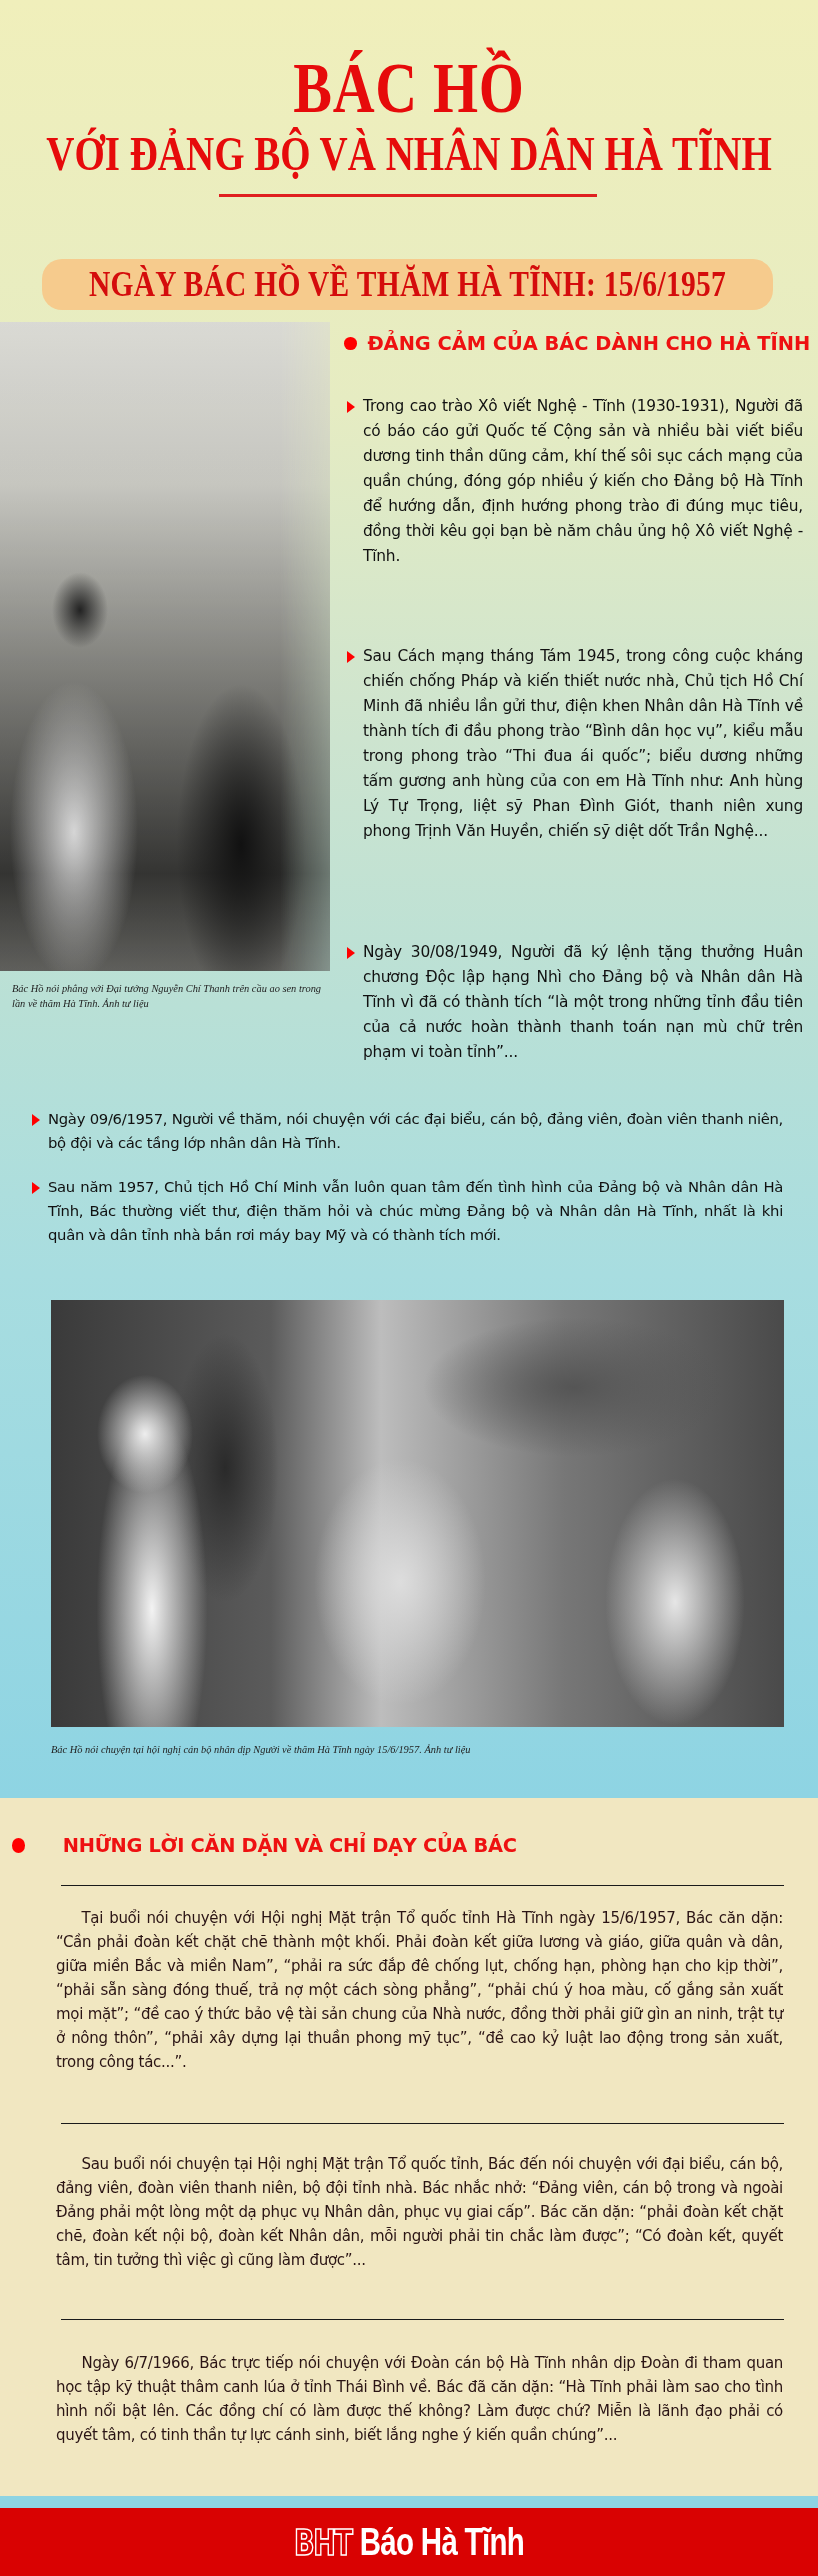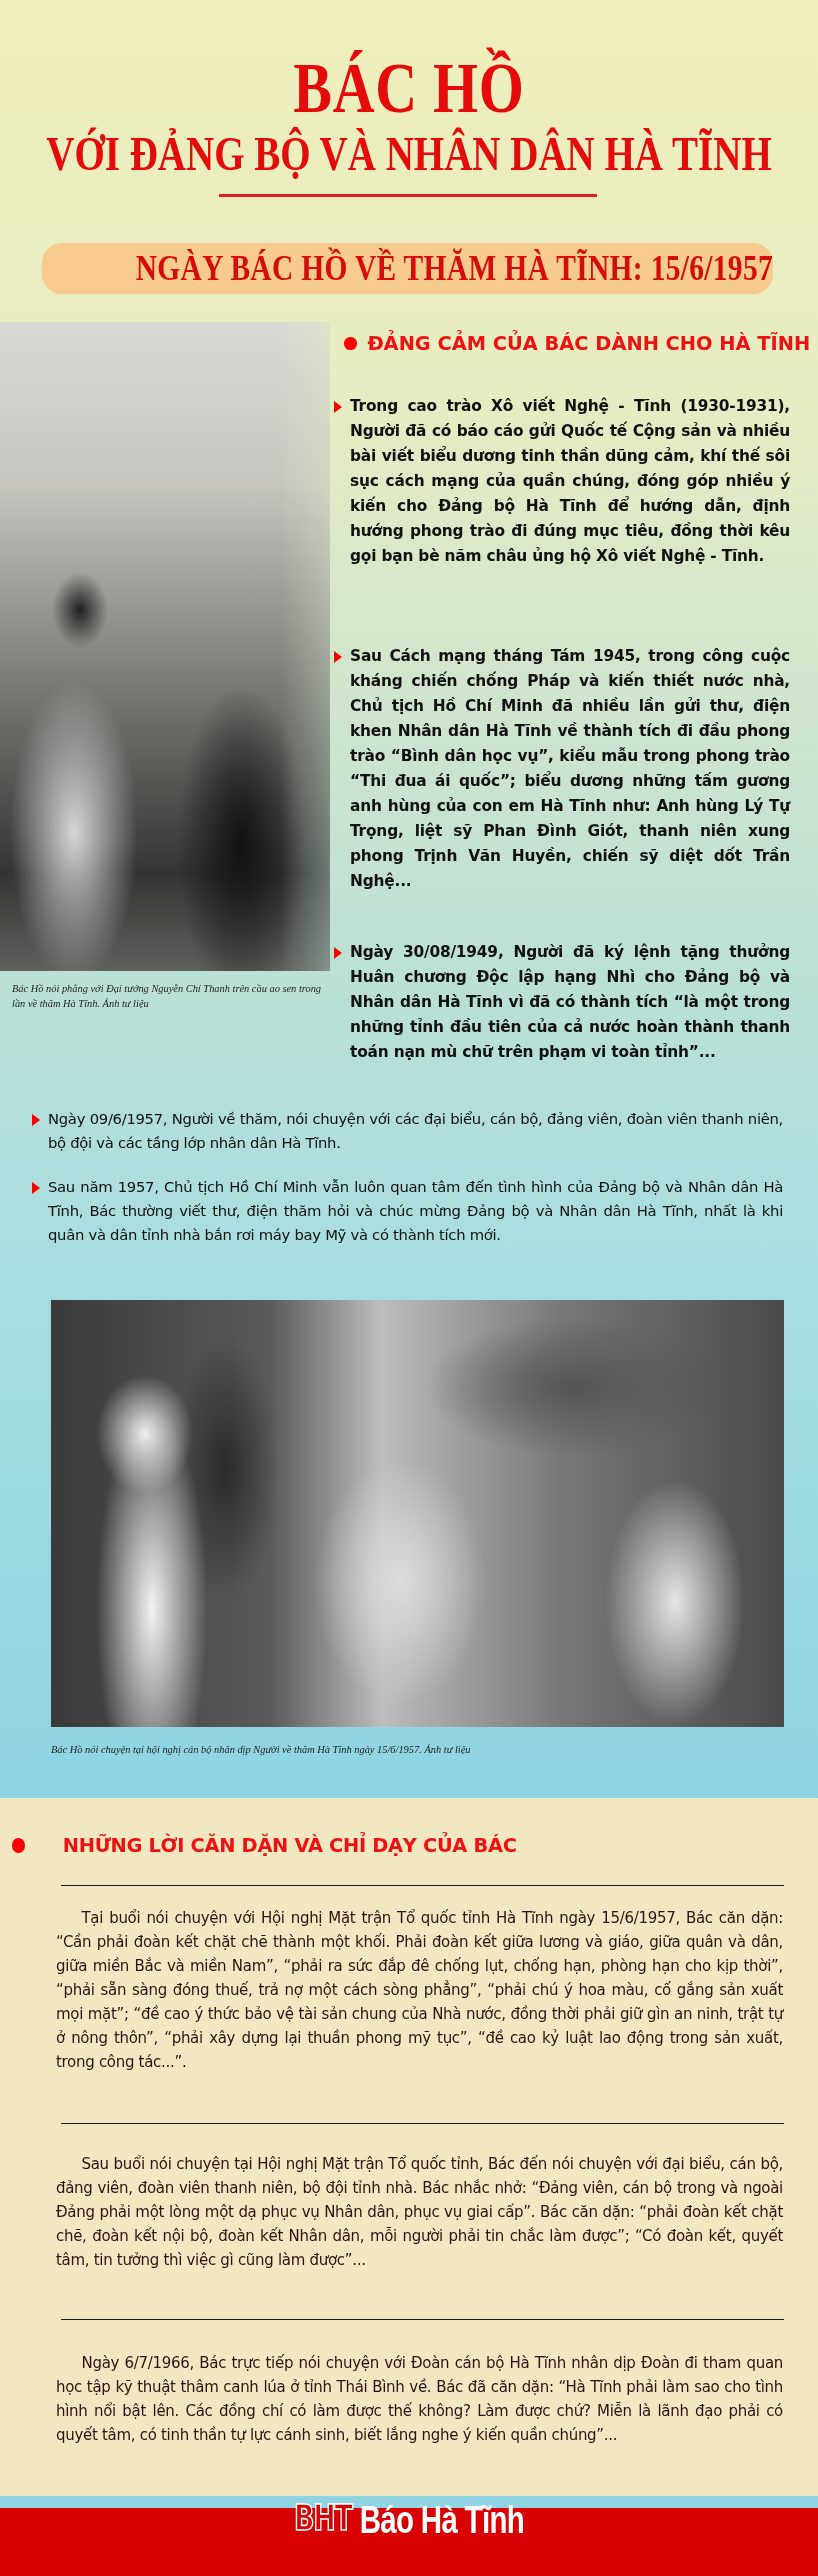--- a/index.html
+++ b/index.html
@@ -35,24 +35,24 @@
     color: #e60b0b;
     font-size: 39px;
     line-height: 1;
     transform: scaleY(1.25);
   }
   .title-rule {
     position: absolute; top: 194px; left: 219px; width: 378px; height: 2.7px;
     background: #e02020;
   }
   .date-pill {
-    position: absolute; top: 243px; left: 42px; width: 731px; height: 51px;
+    position: absolute; top: 259px; left: 42px; width: 731px; height: 51px;
     background: #f6cb8d;
     border-radius: 20px;
-    display: flex; align-items: center; justify-content: flex-end;
+    display: flex; align-items: center; justify-content: center;
   }
   .date-pill span {
     font-family: "Liberation Serif", serif;
     font-weight: bold;
     color: #d40c0c;
     font-size: 29.5px;
     letter-spacing: 0.3px;
     transform: scaleY(1.2);
     display: inline-block;
   }
@@ -89,21 +89,21 @@
   .sec1-heading .dot { margin-top: 8px; margin-right: 10.7px; }
   .sec1-heading .htext {
     font-family: "DejaVu Sans", sans-serif;
     font-weight: bold;
     color: #ee1111;
     font-size: 19.4px;
     line-height: 29.5px;
   }
 
   .bullets-right {
-    position: absolute; left: 334px; width: 456px; font-weight: bold;
+    position: absolute; left: 347px; width: 456px;
   }
   .bullet {
     display: flex; align-items: flex-start;
   }
   .tri {
     width: 0; height: 0; flex: none;
     border-top: 6px solid transparent;
     border-bottom: 6px solid transparent;
     border-left: 8.7px solid #ff0000;
     margin-top: 6.7px;
@@ -185,21 +185,21 @@
     letter-spacing: -0.3px;
   }
   .p1 { top: 1906px; }
   .p2 { top: 2152px; }
   .p3 { top: 2351px; }
 
   
   .footer {
     position: absolute; top: 2508px; left: 0; width: 818px; height: 68px;
     background: #d90202;
-    display: flex; justify-content: center;
+    display: flex; align-items: center; justify-content: center;
   }
   .logo-mark {
     font-family: "DejaVu Sans", sans-serif;
     font-weight: bold;
     font-size: 27px;
     color: #d90202;
     -webkit-text-stroke: 1.3px #ffffff;
     letter-spacing: -1.3px;
     margin-right: 8px;
     transform: scaleY(1.3);

